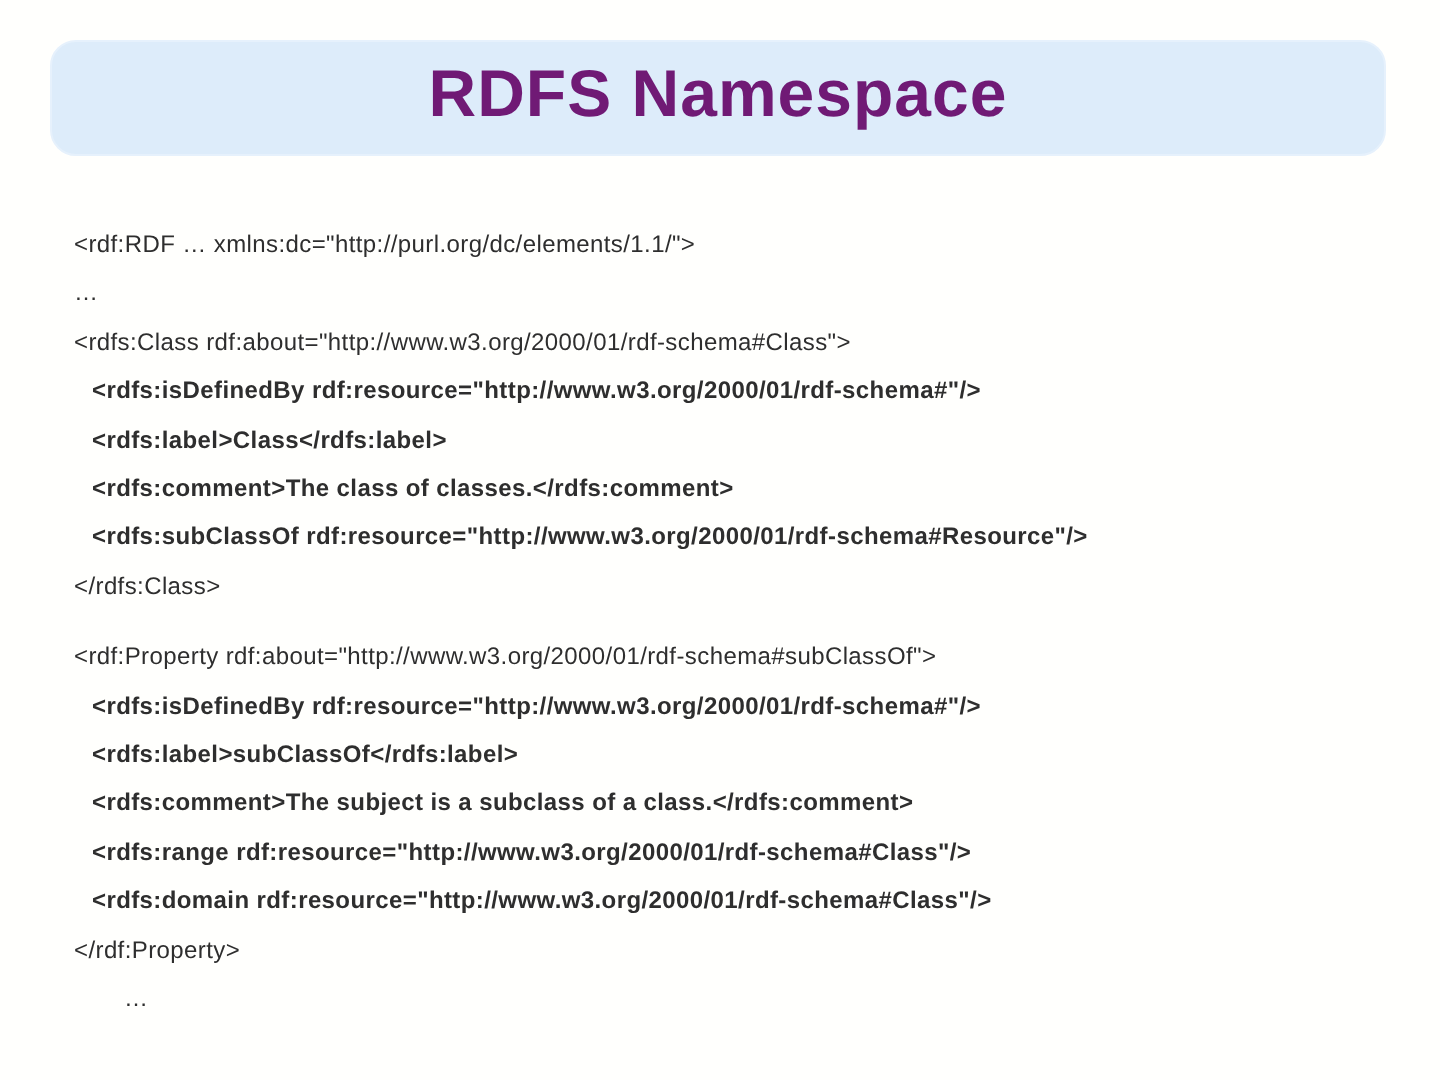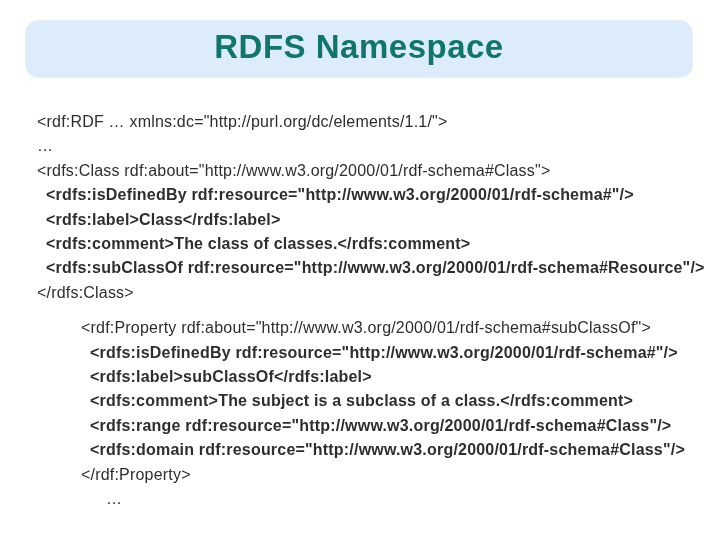--- a/index.html
+++ b/index.html
@@ -21,34 +21,34 @@
     background: #ddecfa;
     border: 1px solid #e6f1fc;
     border-radius: 13px;
     display: flex;
     align-items: center;
     justify-content: center;
   }
   .title-text {
     font-size: 33px;
     font-weight: bold;
-    color: #0f766e;
+    color: #701a75;
     letter-spacing: 0.5px;
     transform: translateY(-2px);
   }
   .code-area {
     position: absolute;
     left: 37px; top: 110px; right: 8px;
     color: #2e2e2e;
-    font-size: 16px;
+    font-size: 12px;
     letter-spacing: 0.2px;
     line-height: 24.4px;
     white-space: pre;
   }
-  .code-block + .code-block { margin-top: 11px; margin-left: 44px; }
+  .code-block + .code-block { margin-top: 11px; }
   .code-line.indent-0 { padding-left: 0; }
   .code-line.indent-1 { padding-left: 9px; font-weight: bold; }
   .code-line.indent-2 { padding-left: 25px; }
 </style>
 </head>
 <body>
 
 <div class="slide">
   <div class="title-box">
     <div class="title-text">RDFS Namespace</div>

